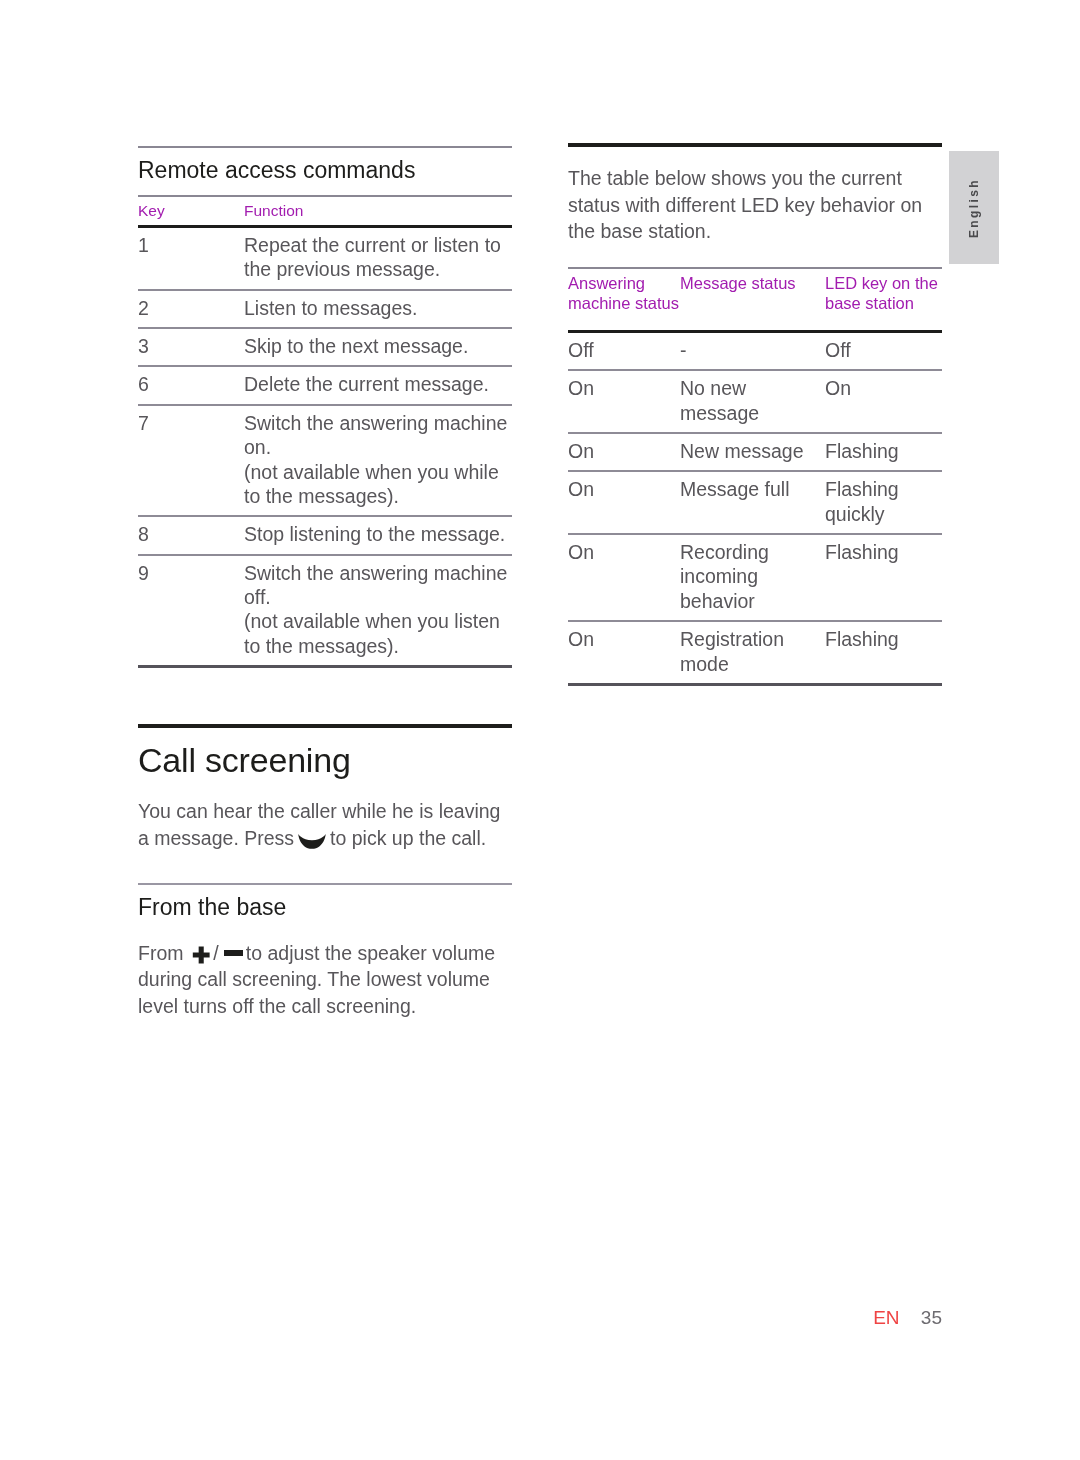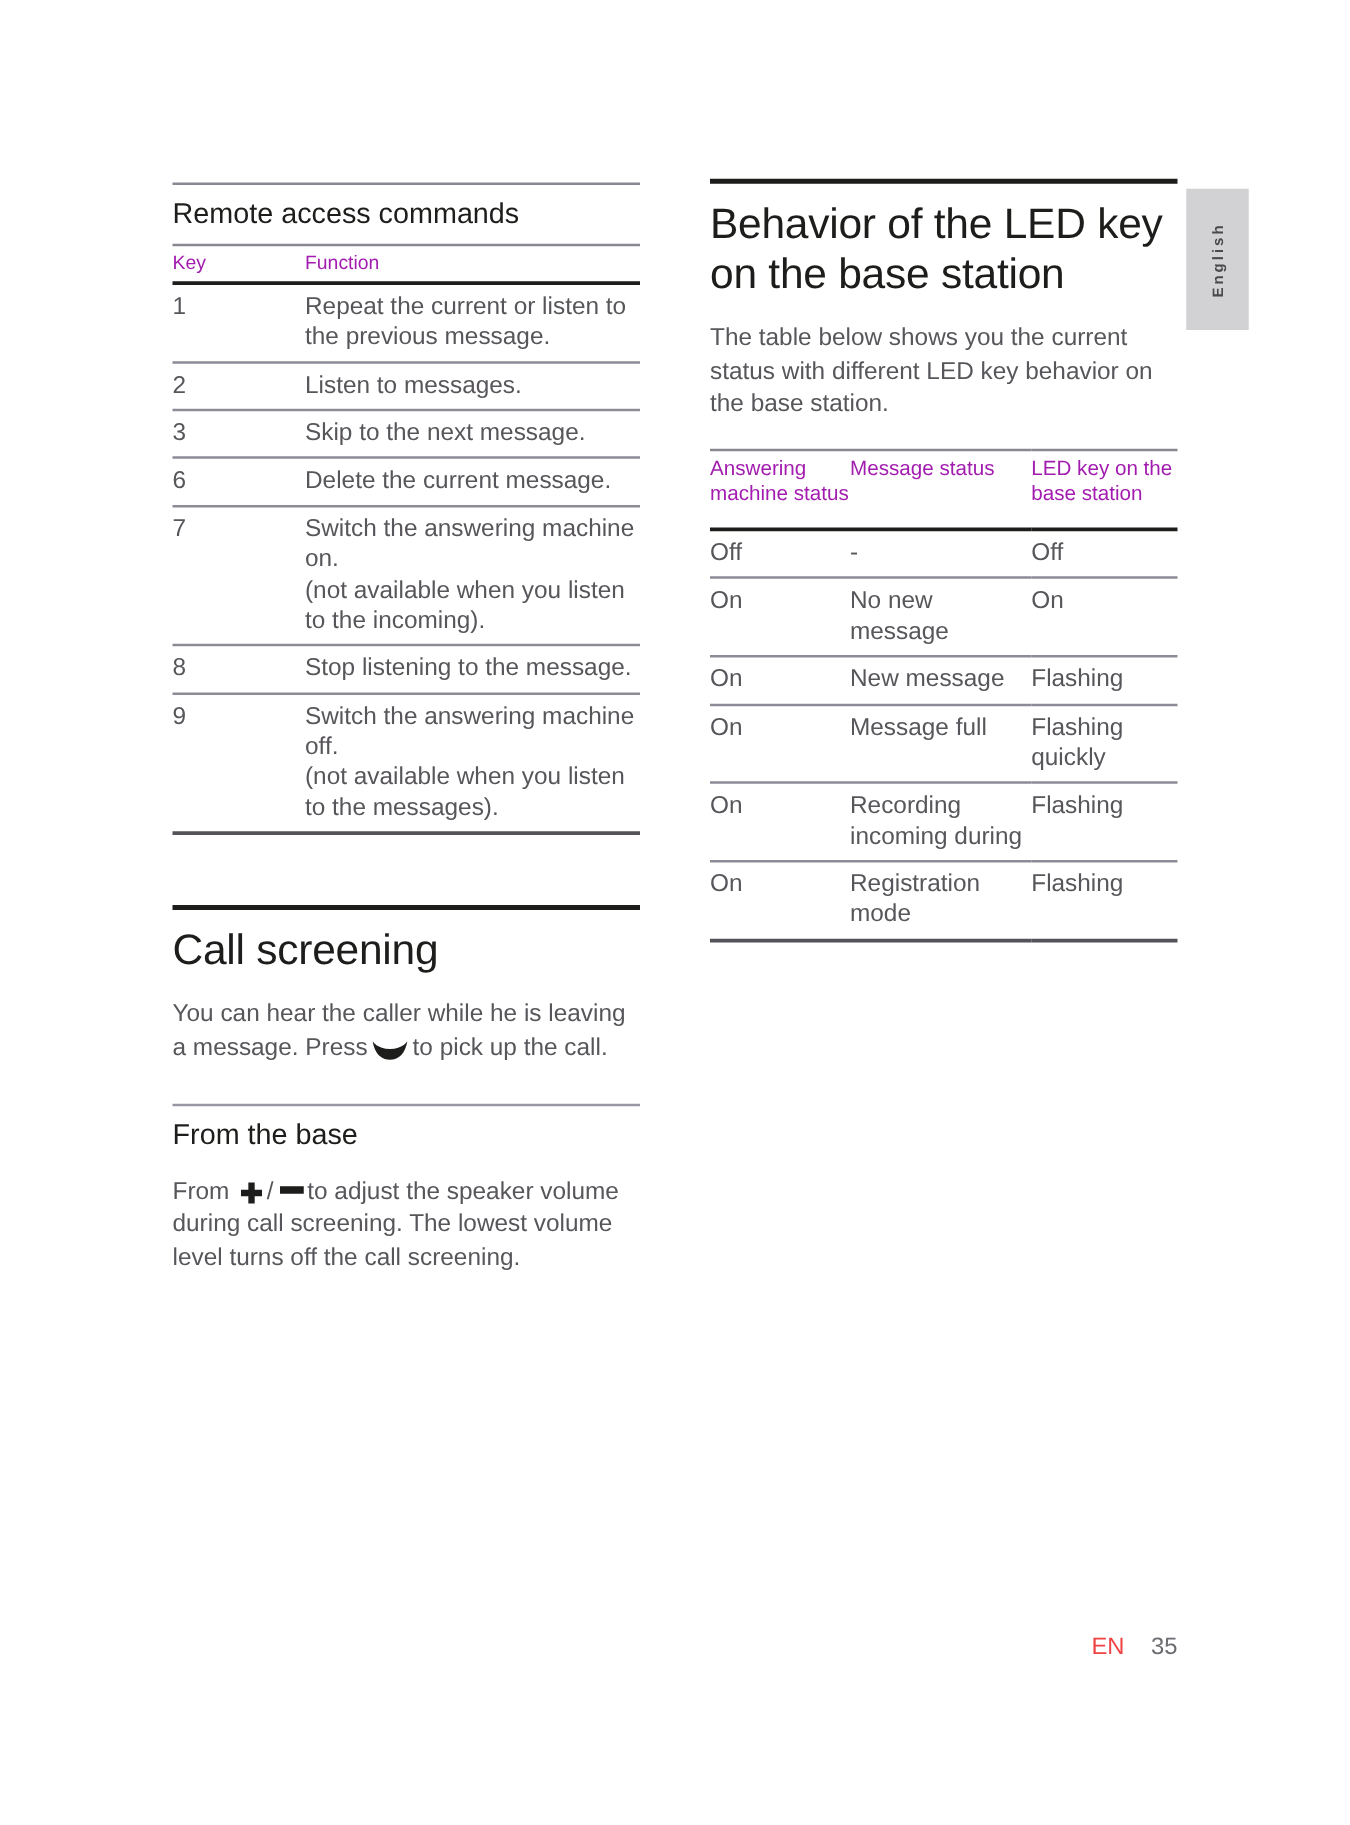--- a/index.html
+++ b/index.html
@@ -229,21 +229,21 @@
           <td class="col-key">3</td>
           <td>Skip to the next message.</td>
         </tr>
         <tr>
           <td class="col-key">6</td>
           <td>Delete the current message.</td>
         </tr>
         <tr>
           <td class="col-key">7</td>
           <td style="white-space:pre-line">Switch the answering machine on.
-(not available when you listen to the incoming).</td>
+(not available when you while to the messages).</td>
         </tr>
         <tr>
           <td class="col-key">8</td>
           <td>Stop listening to the message.</td>
         </tr>
         <tr>
           <td class="col-key">9</td>
           <td style="white-space:pre-line">Switch the answering machine off.
 (not available when you listen to the messages).</td>
         </tr>
@@ -268,21 +268,20 @@
 
     <p class="body-text">
       <span>From</span>
       <span class="icon-inline icon-plus">✚</span><span>/</span><span class="icon-minus"></span><span>to adjust the speaker volume during call screening. The lowest volume level turns off the call screening.</span>
     </p>
   </div>
 
   <div class="col-right">
 
     <div class="rule-major"></div>
-    <h1 class="section-title">Behavior of the LED key on the base station</h1>
 
     <p class="body-text">The table below shows you the current status with different LED key behavior on the base station.</p>
 
     <table class="doc-table" id="led-behavior-table">
       <thead>
         <tr>
           <th class="c1">Answering machine status</th>
           <th class="c2">Message status</th>
           <th class="c3">LED key on the base station</th>
         </tr>
@@ -303,21 +302,21 @@
           <td class="c2">New message</td>
           <td class="c3">Flashing</td>
         </tr>
         <tr>
           <td class="c1">On</td>
           <td class="c2">Message full</td>
           <td class="c3">Flashing quickly</td>
         </tr>
         <tr>
           <td class="c1">On</td>
-          <td class="c2">Recording incoming during</td>
+          <td class="c2">Recording incoming behavior</td>
           <td class="c3">Flashing</td>
         </tr>
         <tr>
           <td class="c1">On</td>
           <td class="c2">Registration mode</td>
           <td class="c3">Flashing</td>
         </tr>
       </tbody>
     </table>
   </div>

